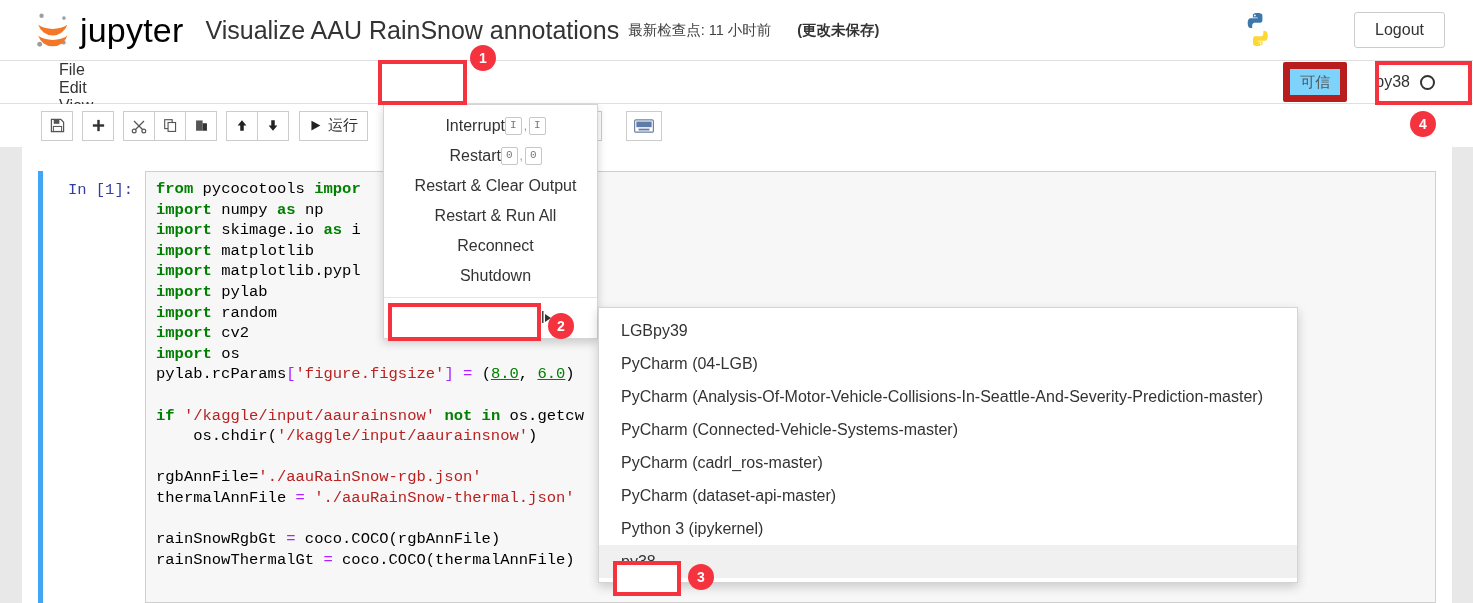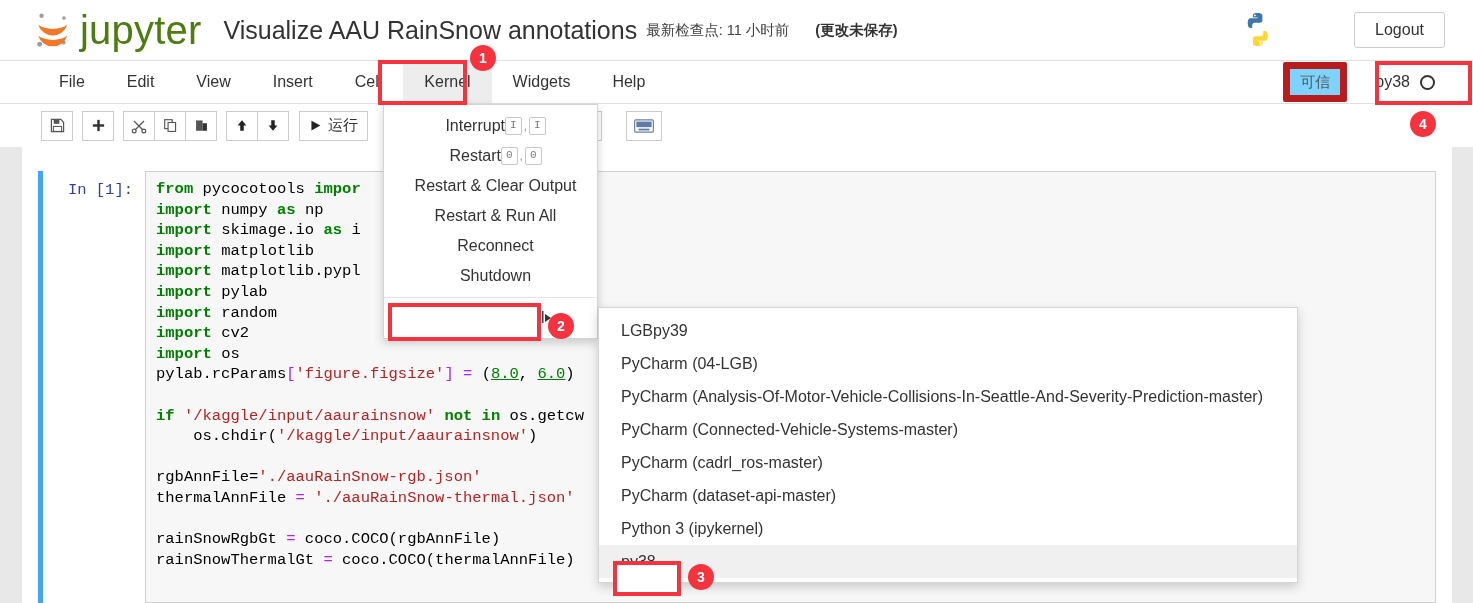--- a/index.html
+++ b/index.html
@@ -14,21 +14,21 @@
 
   
   .header {
     position: absolute; top: 0; left: 0; width: 1473px; height: 61px;
     background: #ffffff; border-bottom: 1px solid #e0e0e0;
     display: flex; align-items: center;
   }
   .logo-wrap { display: flex; align-items: center; margin-left: 32px; }
   .jlogo { width: 42px; height: 40px; display: block; }
   .jword {
-    font-size: 40px; color: #4d7c0f; letter-spacing: .2px;
+    font-size: 34px; color: #000000; letter-spacing: .2px;
     margin-left: 6px; font-weight: 400;
   }
   .nb-title {
     font-size: 25px; color: #333333; margin-left: 22px; white-space: nowrap;
   }
   .ckpt { font-size: 14.5px; color: #424242; margin-left: 9px; white-space: nowrap; }
   .unsaved { font-size: 14.5px; color: #333; margin-left: 26px; white-space: nowrap; font-weight: bold; }
 
   .hdr-right { margin-left: auto; display: flex; align-items: center; margin-right: 28px; gap: 48px; }
   .pylogo { width: 40px; height: 40px; margin-right: 28px; }
@@ -37,21 +37,21 @@
     border: 1px solid #cccccc; border-radius: 3px;
     padding: 9px 20px; cursor: pointer; line-height: 1;
   }
 
   
   .menubar {
     position: absolute; top: 61px; left: 0; width: 1473px; height: 43px;
     background: #ffffff; border-bottom: 1px solid #e0e0e0;
     display: flex; align-items: stretch;
   }
-  .menu-items { display: flex; align-items: stretch; margin-left: 38px; }
+  .menu-items { display: flex; align-items: stretch; margin-left: 38px; flex-direction: column; }
   .menu-item {
     font-size: 16px; color: #333; padding: 0 21px;
     display: flex; align-items: center; cursor: pointer; white-space: nowrap;
   }
   .menu-item.active { background: #ededed; }
   .menubar-right { margin-left: auto; display: flex; align-items: center; margin-right: 28px; gap: 18px; }
   .trust-badge {
     font-size: 15px; color: #555; border: 7px solid #b91c1c;
     background: #7dd3fc; padding: 4px 10px; border-radius: 2px; line-height: 1.2;
   }

